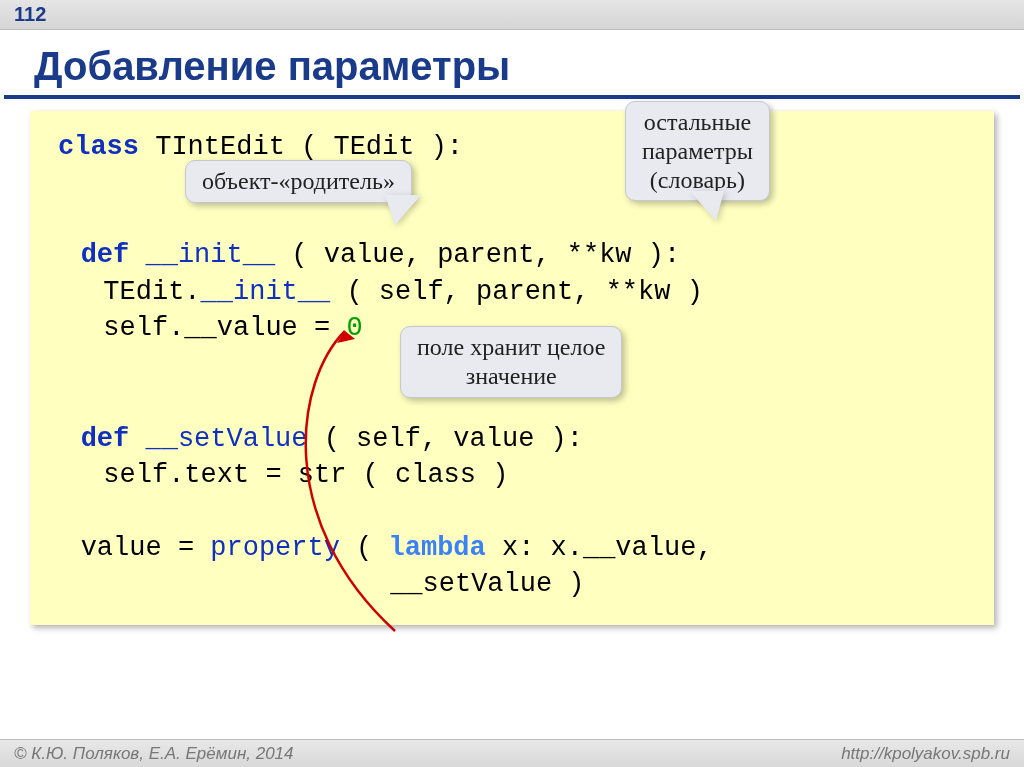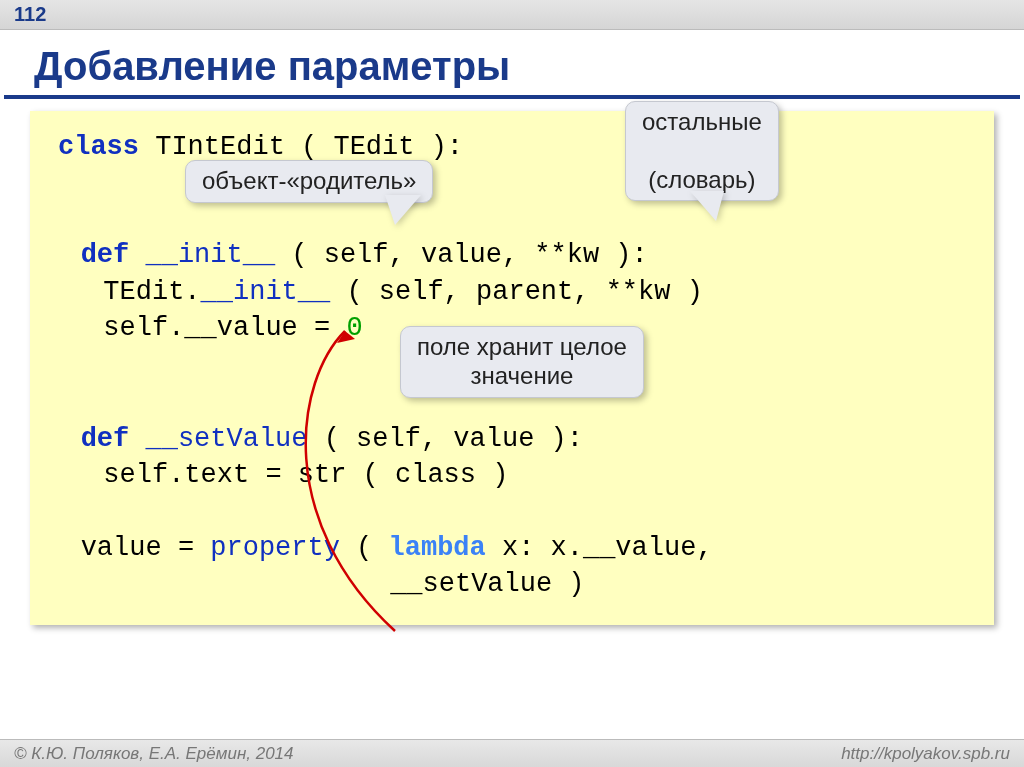--- a/index.html
+++ b/index.html
@@ -55,21 +55,21 @@
   .ident-blue { color: #1030c0; }
   .num-green  { color: #00a000; }
   .ind1 { display: inline-block; width: 1.4ch; }
   .ind2 { display: inline-block; width: 2.8ch; }
   .callout {
     position: absolute;
     background: #e8eaf0;
     border: 1px solid #c5c8d0;
     border-radius: 10px;
     padding: 6px 16px;
-    font-family: Liberation Sans, sans-serif;
+    font-family: Liberation Serif, serif;
     font-size: 24px;
     color: #222;
     text-align: center;
     box-shadow: 3px 3px 6px rgba(0,0,0,0.25);
     line-height: 1.2;
   }
   
   #c1 { left: 155px; top: 49px; }
   #c1-tail {
     position:absolute;
@@ -129,38 +129,38 @@
 <div class="header-bar">
   <span class="page-number">112</span>
 </div>
 
 <div class="slide-title">Добавление параметры</div>
 
 <div class="code-block">
 
   <div id="c2" class="callout">
     <span>остальные</span><br>
-    <br>
+    <span>параметры</span><br>
     <span>(словарь)</span>
   </div>
   <div id="c2-tail"></div>
 
   <div>
     <span class="kw-class">class</span><span> TIntEdit ( TEdit ):</span>
   </div>
 
   <div id="c1" class="callout">
     <span>объект-«родитель»</span>
   </div>
   <div id="c1-tail"></div>
 
   <div style="height:72px"></div>
 
   <div>
-    <span class="ind1"></span><span class="kw-def">def</span><span class="ident-blue"> __init__</span><span> ( self, value, **kw ):</span>
+    <span class="ind1"></span><span class="kw-def">def</span><span class="ident-blue"> __init__</span><span> ( value, parent, **kw ):</span>
   </div>
   <div>
     <span class="ind2"></span><span>TEdit.</span><span class="ident-blue">__init__</span><span> ( self, parent, **kw )</span>
   </div>
   <div>
     <span class="ind2"></span><span>self.__value = </span><span class="num-green">0</span>
   </div>
 
   <div id="c3-tail"></div>
   <div id="c3" class="callout">

